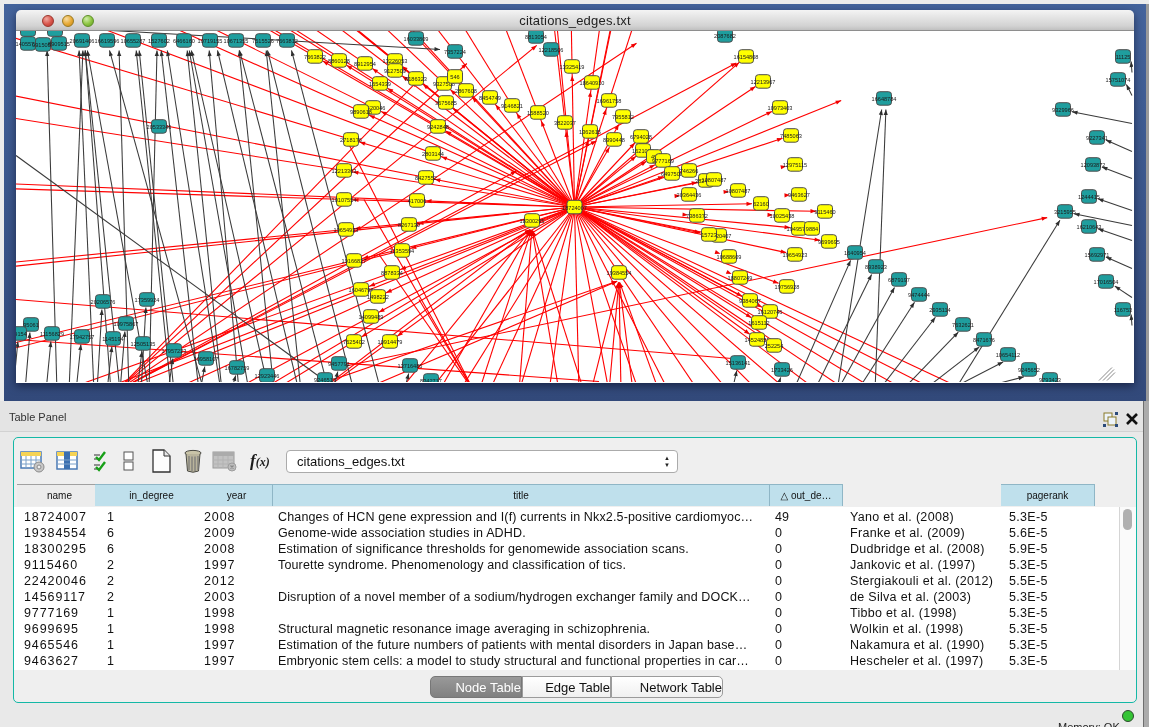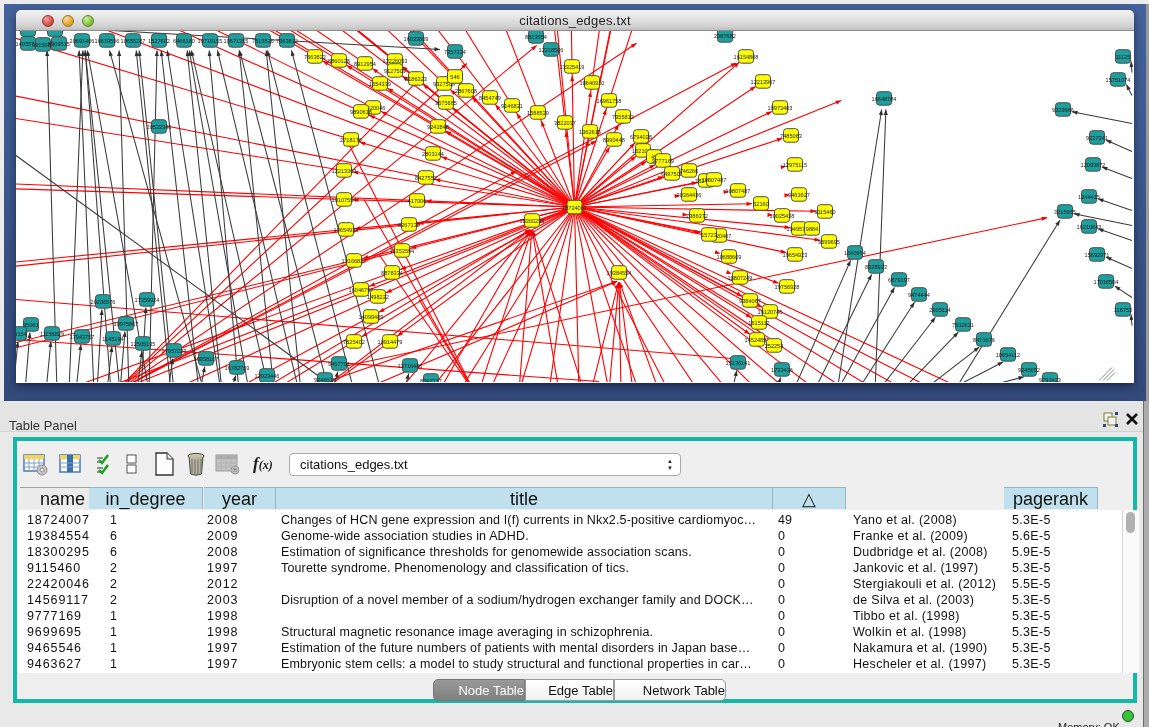--- a/index.html
+++ b/index.html
@@ -5,26 +5,26 @@
 .abs{position:absolute}
 #desk{left:4px;top:4px;width:1142px;height:397px;background:linear-gradient(180deg,#44639c,#32497a)}
 #rightstrip{left:1146px;top:4px;width:3px;height:397px;background:#9a9a9a}
 #win{left:16px;top:10px;width:1118px;height:373px;border-radius:5px 5px 0 0;box-shadow:0 3px 8px rgba(0,0,20,.5)}
 #tbar{left:0;top:0;width:1118px;height:21px;border-radius:5px 5px 0 0;background:linear-gradient(180deg,#f4f4f4,#d2d2d2 80%,#c0c0c0);border-bottom:1px solid #8e8e8e}
 #title{width:100%;text-align:center;font-size:13px;color:#222;line-height:21px;letter-spacing:.2px}
 .tl{top:5px;width:12px;height:12px;border-radius:50%}
 #canvas{left:0;top:21px;width:1118px;height:352px;background:#fff;overflow:hidden}
 #panel{left:0;top:401px;width:1149px;height:326px;background:#e9e9e9}
 #phead{left:0;top:0;width:1149px;height:31px;background:#e4e4e4;border-bottom:1px solid #d2d2d2}
-#ptitle{left:9px;top:17px;font-size:13px;color:#333}
-#pbody{left:13px;top:36px;width:1124px;height:266px;background:#efefef;border:4px solid #14b8a6;border-radius:0}
+#ptitle{left:9px;top:10px;font-size:11px;color:#333}
+#pbody{left:13px;top:36px;width:1124px;height:266px;background:#efefef;border:1px solid #14b8a6;border-radius:5px}
 #combo{left:272px;top:12px;width:392px;height:23px;background:#fff;border:1px solid #ababab;border-radius:4px;font-size:13px;color:#111;line-height:21px;padding-left:10px}
 #combo .chev{position:absolute;right:7px;top:4px;font-size:6px;color:#222;line-height:6.5px}
 #thead{left:0px;top:46px;width:1083px;height:22px}
-.th{position:absolute;top:0;height:22px;background:#bfe0ec;border-right:1px solid #8fb6c6;border-top:1px solid #8fb6c6;font-size:18px;color:#111;text-align:center;line-height:22px}
+.th{position:absolute;top:0;height:22px;background:#bfe0ec;border-right:1px solid #8fb6c6;border-top:1px solid #8fb6c6;font-size:10px;color:#111;text-align:center;line-height:22px}
 #tbody{left:0px;top:69px;width:1105px;height:163px;background:#fff;overflow:hidden}
 .tr{position:absolute;left:0;width:1105px;height:16px;line-height:16px;font-size:12.5px;color:#111;white-space:nowrap}
 .c{position:absolute;overflow:hidden}
 .c0{left:10px;width:80px;letter-spacing:.9px}.c1{left:93px;width:92px}.c2{left:190px;width:67px;letter-spacing:.9px}.c3{left:264px;width:494px;letter-spacing:.15px}
 .c4{left:761px;width:70px}.c5{left:836px;width:158px;letter-spacing:.3px}.c6{left:995px;width:95px;letter-spacing:.3px}
 #vscroll{left:1105px;top:69px;width:17px;height:163px;background:#fafafa;border-left:1px solid #d5d5d5}
 #vthumb{left:3px;top:2px;width:9px;height:21px;background:#b0b0b0;border-radius:5px}
 #tabs{left:416px;top:238px;height:22px;font-size:13px}
 .tab{position:absolute;top:0;height:22px;line-height:21px;text-align:right;border:1px solid #9b9b9b;background:linear-gradient(180deg,#fff,#f0f0f0)}
 #tab0{left:0;width:92px;border-radius:5px 0 0 5px;background:linear-gradient(180deg,#999,#808080);color:#fff;border-color:#777}
@@ -723,21 +723,21 @@
  <rect x="1" y="2" width="21" height="4" fill="#ababab"></rect>
  <path d="M6 6 V18 M11 6 V18 M16 6 V18 M1 10 H22 M1 14 H22" stroke="#b2b2b2"></path>
  <circle cx="20" cy="17" r="4" fill="#bdbdbd" stroke="#9d9d9d"></circle>
  <path d="M18.5 15.5 L21.5 18.5 M21.5 15.5 L18.5 18.5" stroke="#888" stroke-width="1.2"></path>
 </svg>
 <div class="abs" style="left:236px;top:13px;width:30px;height:22px;font-family:'Liberation Serif',serif;font-style:italic;font-weight:bold;font-size:17px;color:#1a1a1a">f<span style="font-size:12px">(x)</span></div>
 
     <div class="abs" id="combo">citations_edges.txt<span class="chev">▲<br>▼</span></div>
     <div class="abs" id="thead">
         <div class="th" style="left:3px;width:86px;background:#ececec;border-right:1px solid #a0a0a0;border-top:1px solid #a0a0a0">name</div>
-        <div class="th" style="left:72px;width:114px">in_degree</div>
+        <div class="th" style="left:81px;width:114px">in_degree</div>
         <div class="th" style="left:187px;width:72px">year</div>
         <div class="th" style="left:259px;width:497px">title</div>
         <div class="th" style="left:756px;width:73px">△ out_de…</div>
         <div class="th" style="left:987px;width:94px">pagerank</div>
       </div>
     <div class="abs" id="tbody">
         <div class="tr" style="top:2px">
           <span class="c c0">18724007</span>
           <span class="c c1">1</span>
           <span class="c c2">2008</span>

